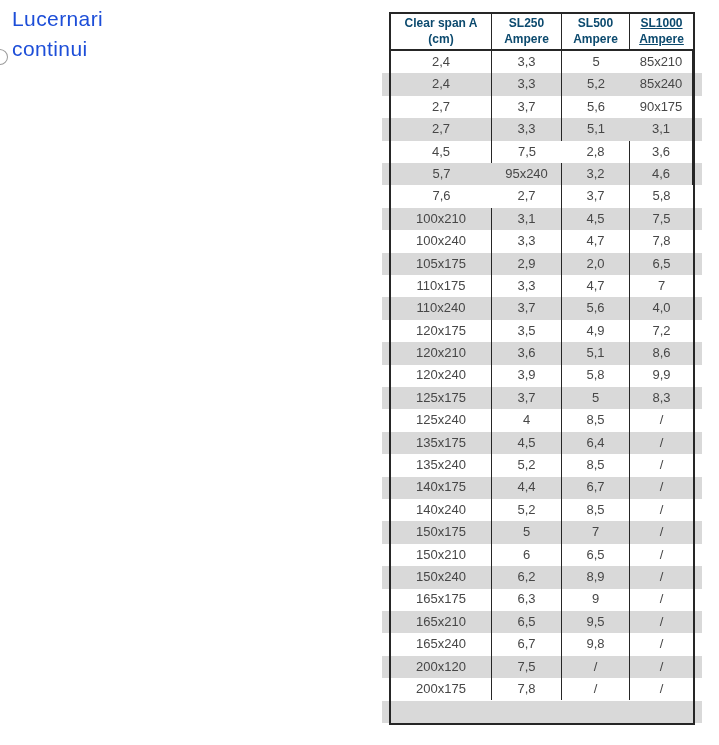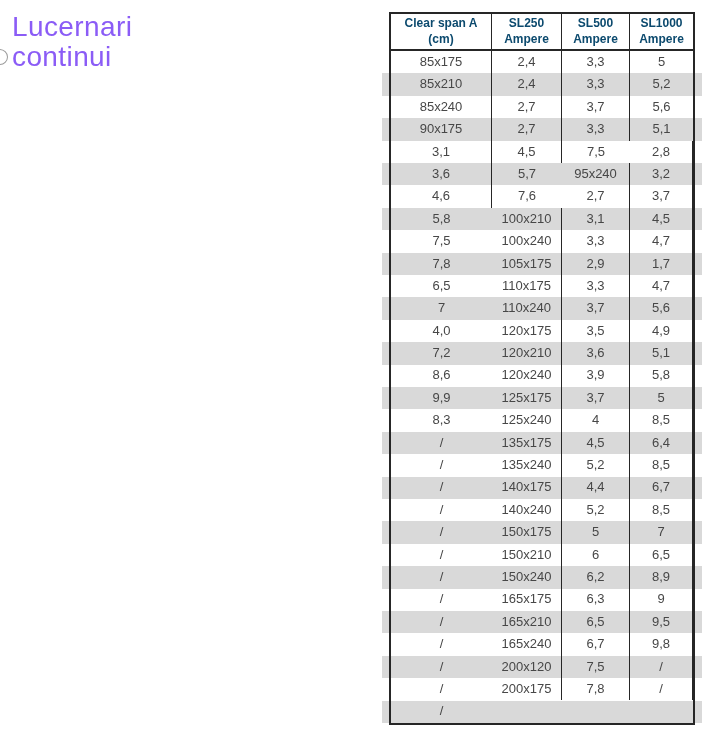--- a/index.html
+++ b/index.html
@@ -3,23 +3,23 @@
 <meta charset="utf-8">
 <style>
   html,body{margin:0;padding:0;}
   body{
     width:719px;height:745px;position:relative;overflow:hidden;
     background:#ffffff;
     font-family:"Liberation Sans", sans-serif;
   }
   
   .page-title{
-    position:absolute;left:12px;top:12px;
-    font-size:28px;line-height:30px;font-weight:400;
-    color:#8b5cf6;letter-spacing:0.4px;
+    position:absolute;left:12px;top:4px;
+    font-size:21px;line-height:30px;font-weight:400;
+    color:#1d4ed8;letter-spacing:0.4px;
   }
   
   .edge-artifact{
     position:absolute;left:-9px;top:49px;width:15px;height:14px;
     border:1.5px solid #9b9b9b;border-radius:50%;background:#fff;
   }
   
   .table-wrap{
     position:absolute;left:382px;top:12px;width:320px;height:713px;
   }
@@ -37,21 +37,21 @@
     grid-template-columns:101px 70px 68px 1fr;
     grid-template-rows:37px;
     grid-auto-rows:22.4px;
   }
   .hcell{
     border-right:1.5px solid #262626;border-bottom:2px solid #262626;
     display:flex;flex-direction:column;align-items:center;justify-content:center;
     font-size:12px;font-weight:bold;color:#0c4a6e;line-height:1.3;
     text-align:left;box-sizing:border-box;background:#ffffff;
   }
-  .hcell.last{border-right:none;}
+  .hcell.last{border-right:none;text-decoration:underline;}
   .bcell{
     border-right:1.5px solid #262626;
     font-size:13px;color:#474747;line-height:22.4px;text-align:center;
     box-sizing:border-box;background:transparent;
     white-space:nowrap;overflow:hidden;
   }
   .bcell.last{border-right:none;}
 </style>
 </head>
 <body>
@@ -90,21 +90,20 @@
           <div>Ampere</div>
         </div>
         <div class="hcell">
           <div>SL500</div>
           <div>Ampere</div>
         </div>
         <div class="hcell last">
           <div>SL1000</div>
           <div>Ampere</div>
         </div>
-        <div class="bcell">85x175</div>
         <div class="bcell">2,4</div>
         <div class="bcell">3,3</div>
         <div class="bcell last">5</div>
         <div class="bcell">85x210</div>
         <div class="bcell">2,4</div>
         <div class="bcell">3,3</div>
         <div class="bcell last">5,2</div>
         <div class="bcell">85x240</div>
         <div class="bcell">2,7</div>
         <div class="bcell">3,7</div>
@@ -129,21 +128,21 @@
         <div class="bcell">100x210</div>
         <div class="bcell">3,1</div>
         <div class="bcell">4,5</div>
         <div class="bcell last">7,5</div>
         <div class="bcell">100x240</div>
         <div class="bcell">3,3</div>
         <div class="bcell">4,7</div>
         <div class="bcell last">7,8</div>
         <div class="bcell">105x175</div>
         <div class="bcell">2,9</div>
-        <div class="bcell">1,7</div>
+        <div class="bcell">2,0</div>
         <div class="bcell last">6,5</div>
         <div class="bcell">110x175</div>
         <div class="bcell">3,3</div>
         <div class="bcell">4,7</div>
         <div class="bcell last">7</div>
         <div class="bcell">110x240</div>
         <div class="bcell">3,7</div>
         <div class="bcell">5,6</div>
         <div class="bcell last">4,0</div>
         <div class="bcell">120x175</div>

